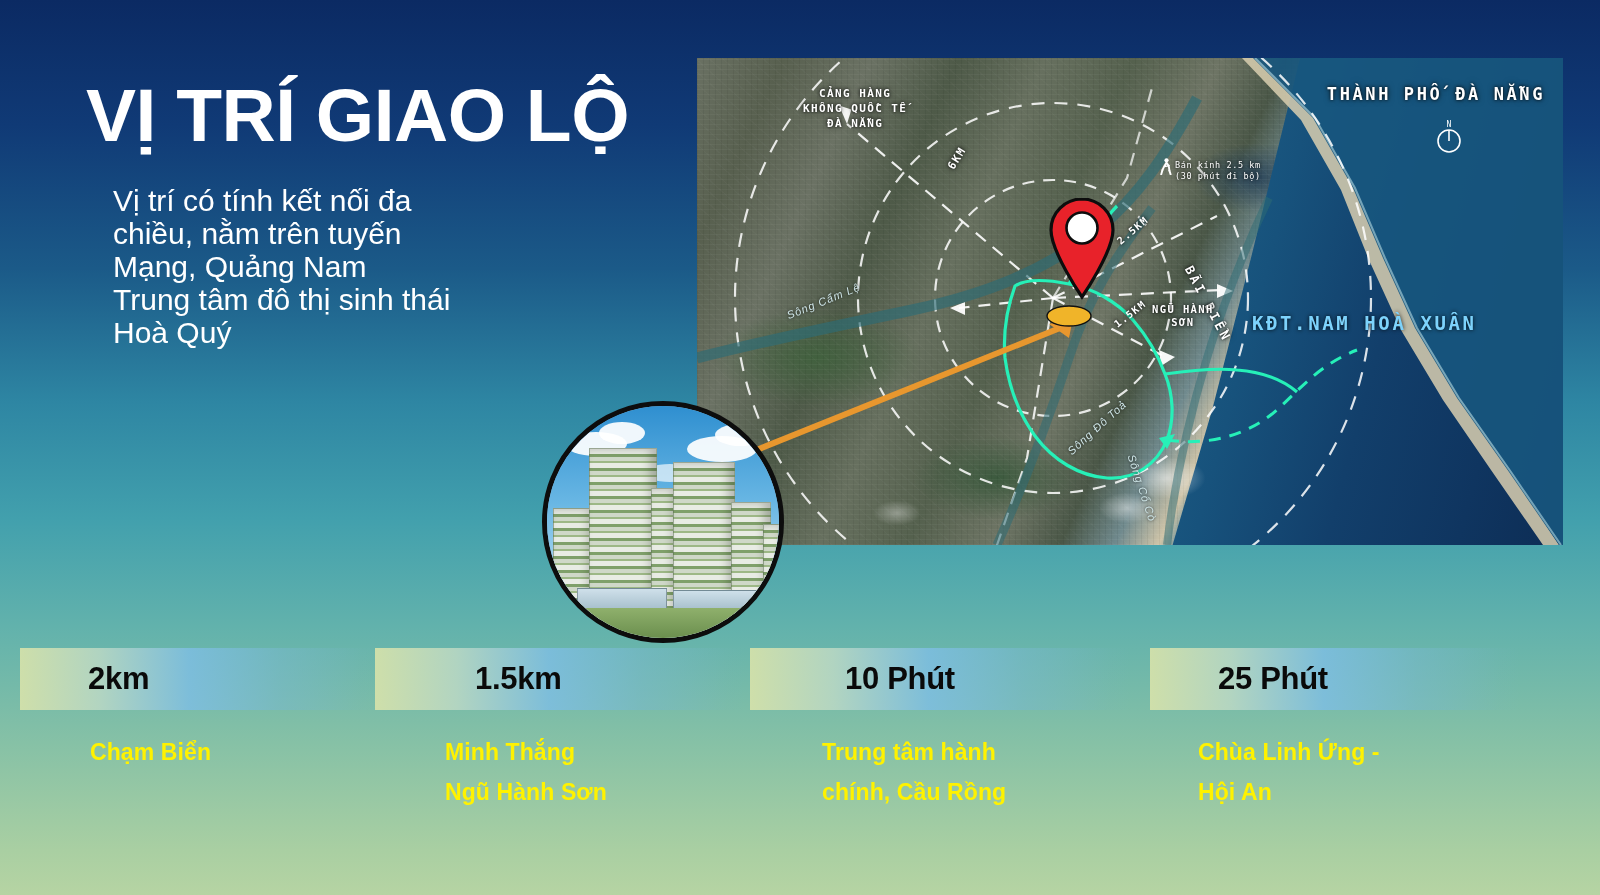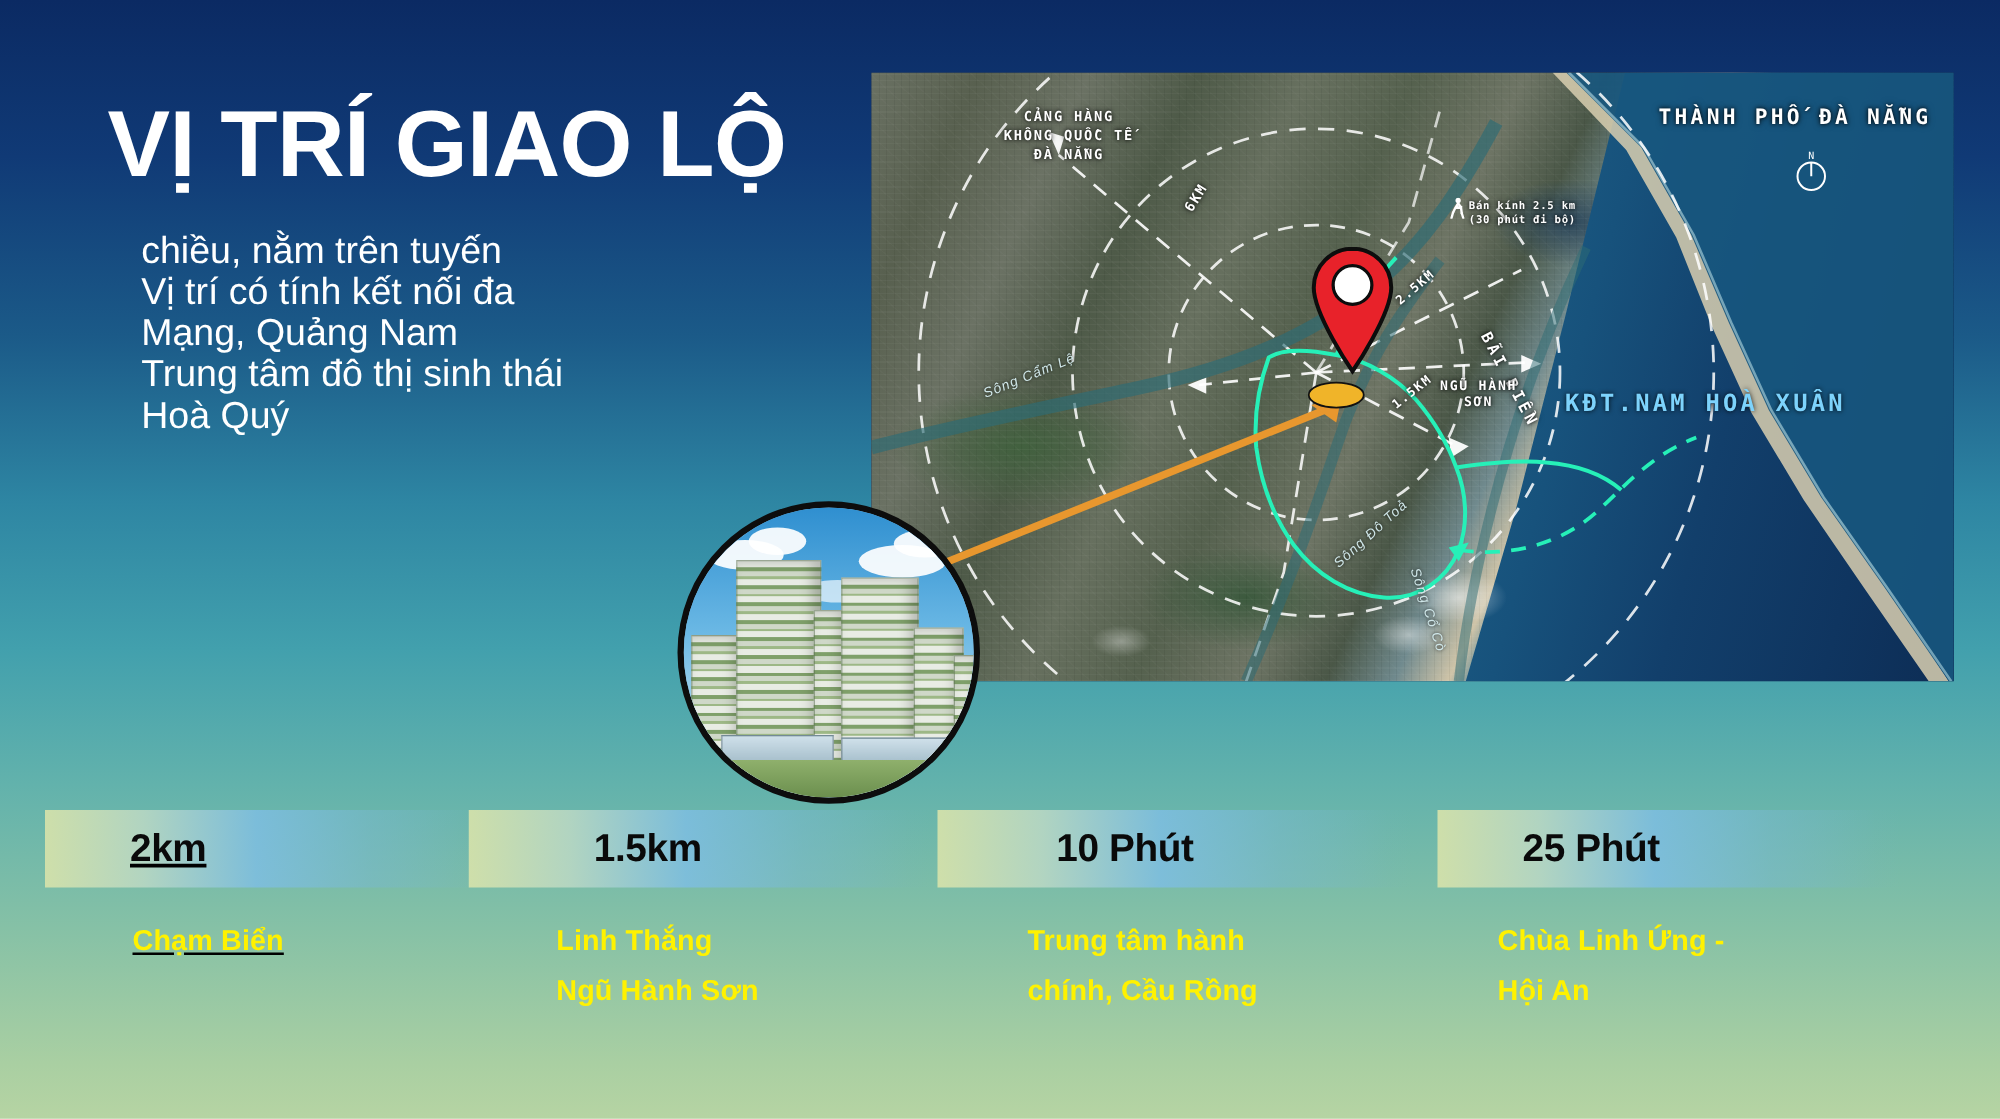--- a/index.html
+++ b/index.html
@@ -90,21 +90,21 @@
   .lbl-air   { left:62px; top:28px; font-size:11px; line-height:15px; text-align:center;margin-left:44px; }
   .lbl-kdt   {
     left:555px; top:254px; font-size:19px; letter-spacing:2.6px;
     color:#7dd3fc; text-shadow:0 0 4px rgba(0,0,0,.9);
   }
   .lbl-beach {
     left:498px; top:205px; font-size:12.5px; letter-spacing:3px;
     transform:rotate(62deg); transform-origin:left top;
   }
   .lbl-nhs { left:455px; top:245px; font-size:10.5px; line-height:13px; letter-spacing:1.4px;text-align:center; }
-  .lbl-walk { left:478px; top:102px; font-size:8.5px; line-height:11px; letter-spacing:.6px; font-weight:bold; }
+  .lbl-walk { left:478px; top:102px; font-size:8.5px; line-height:11px; letter-spacing:.6px; font-weight:normal; }
   .lbl-r6   { left:248px; top:107px; font-size:11px; transform:rotate(-58deg); transform-origin:left top;}
   .lbl-r25  { left:418px; top:180px; font-size:10px; transform:rotate(-40deg); transform-origin:left top;}
   .lbl-r15  { left:415px; top:263px; font-size:10px; transform:rotate(-38deg); transform-origin:left top;}
 
   .river-label {
     position:absolute; color:#cfe6e8; font-size:11px;
     font-family:"Liberation Sans", sans-serif; font-style:italic;
     letter-spacing:1px; text-shadow:0 0 3px rgba(0,0,0,.8);
     pointer-events:none; white-space:nowrap;
   }
@@ -162,41 +162,41 @@
   .card .num {
     font-size:31px; font-weight:bold; color:#0a0a0a;
     letter-spacing:-0.3px; white-space:nowrap;
   }
   .card .lbl {
     margin-top:22px; font-size:23px; font-weight:bold; color:#fff200;
     line-height:40px; letter-spacing:.1px;
   }
   .card .lbl div { white-space:nowrap; }
 
-  .c0 { left:36px;  width:360px;text-decoration:underline; }
+  .c0 { left:20px;  width:360px; }
   .c0 .num { margin-left:68px; }
   .c0 .lbl { margin-left:70px; }
   .c1 { left:375px; width:370px; }
   .c1 .num { margin-left:100px; }
   .c1 .lbl { margin-left:70px; }
   .c2 { left:750px; width:380px; }
   .c2 .num { margin-left:95px; }
   .c2 .lbl { margin-left:72px; }
   .c3 { left:1150px; width:370px; }
   .c3 .num { margin-left:68px; }
   .c3 .lbl { margin-left:48px; }
 </style>
 </head>
 <body>
 
 <div class="title">VỊ TRÍ GIAO LỘ</div>
 
 <div class="body-copy">
+  <div>Vị trí có tính kết nối đa</div>
   <div>chiều, nằm trên tuyến</div>
-  <div>Vị trí có tính kết nối đa</div>
   <div>Mạng, Quảng Nam</div>
   <div>Trung tâm đô thị sinh thái</div>
   <div>Hoà Quý</div>
 </div>
 
 <div class="map-frame">
   <div class="map-sat"></div>
   <div class="grain"></div>
   <div class="ocean"></div>
   <div class="clouds"></div>
@@ -313,21 +313,21 @@
     <div class="lbl">
       <div>Chạm Biển</div>
     </div>
   </div>
 
   <div class="card c1">
     <div class="bar">
       <span class="num">1.5km</span>
     </div>
     <div class="lbl">
-      <div>Linh Thắng</div>
+      <div>Minh Thắng</div>
       <div>Ngũ Hành Sơn</div>
     </div>
   </div>
 
   <div class="card c2">
     <div class="bar">
       <span class="num">10 Phút</span>
     </div>
     <div class="lbl">
       <div>Trung tâm hành</div>

